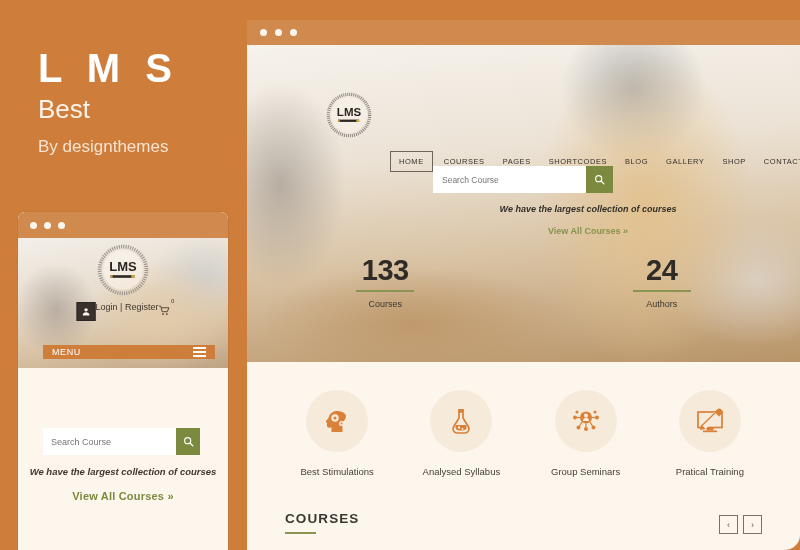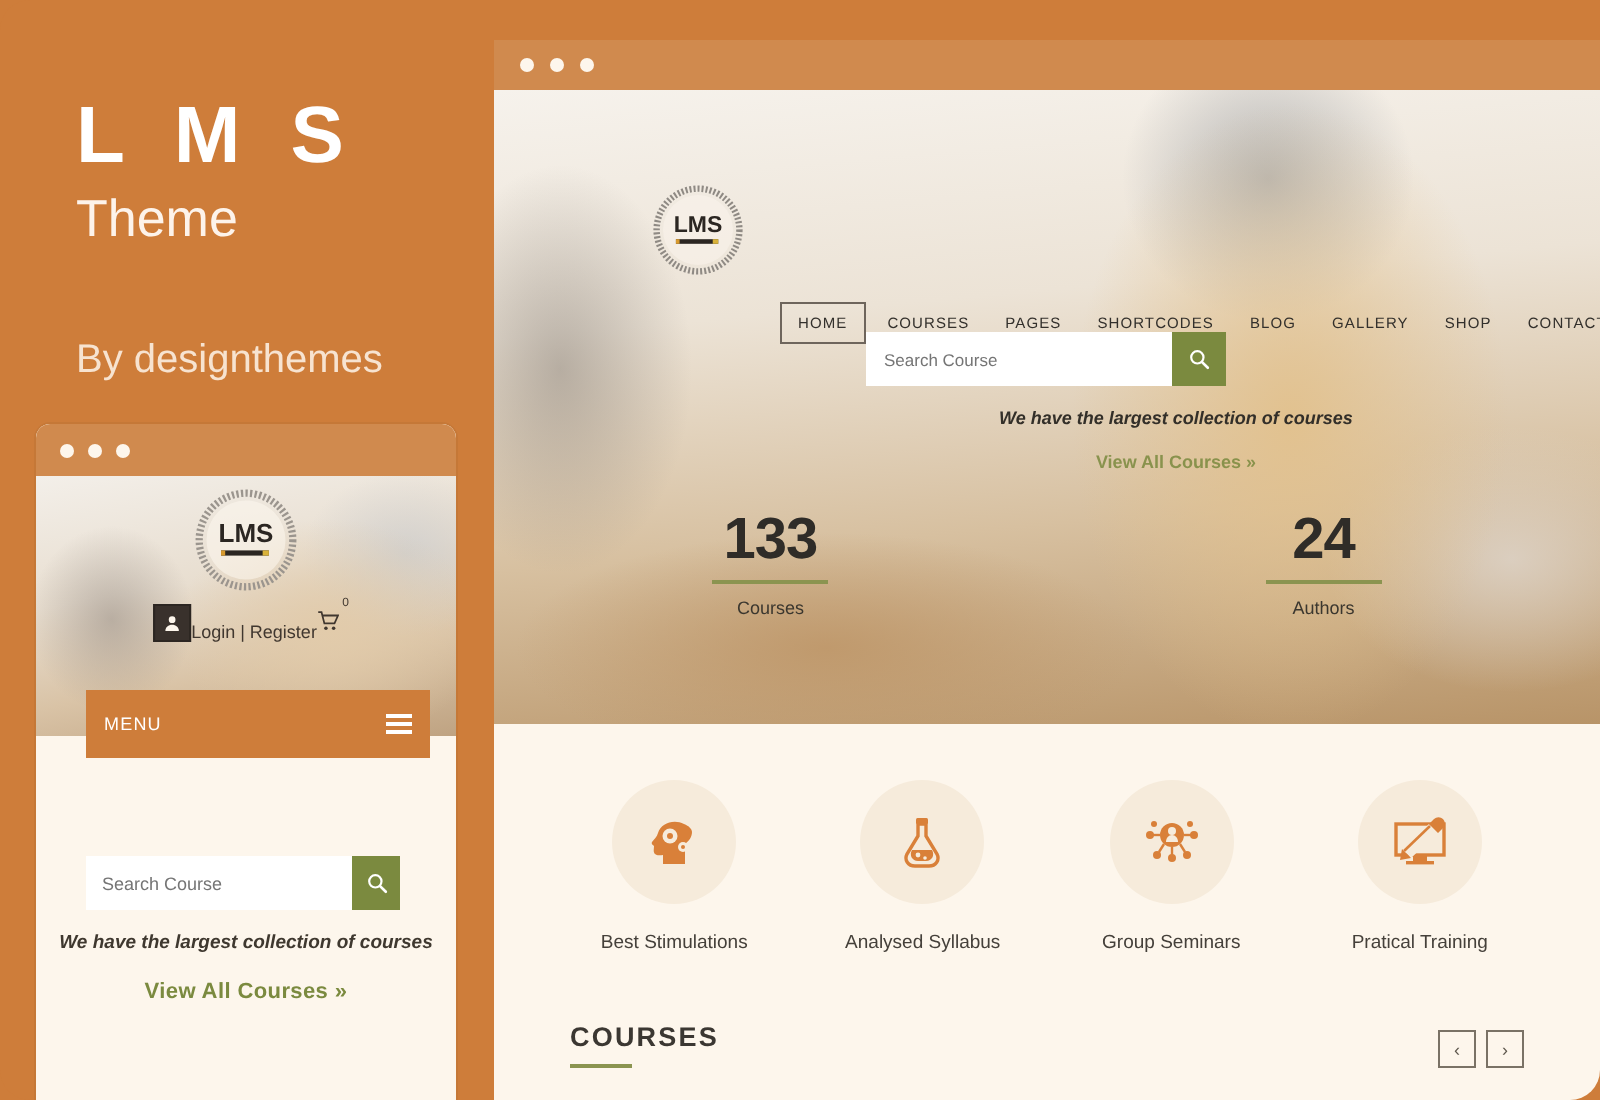--- a/index.html
+++ b/index.html
@@ -20,21 +20,21 @@
     position:absolute;left:38px;top:48px;
     font-size:40px;font-weight:bold;color:#ffffff;letter-spacing:7px;
     line-height:1;
   }
   .brand-sub{
     position:absolute;left:38px;top:96px;
     font-size:26px;font-weight:300;color:#fdf3ea;line-height:1;
   }
   .brand-by{
     position:absolute;left:38px;top:138px;
-    font-size:20px;color:#f7e3d0;line-height:1;margin-top:32px;
+    font-size:17px;color:#f7e3d0;line-height:1;
   }
 
   
   .mobile{
     position:absolute;left:18px;top:212px;width:210px;height:338px;
     background:#fdf6ec;border-radius:7px 7px 0 0;overflow:hidden;
     box-shadow:0 0 0 1px rgba(0,0,0,.04);
   }
   .mobile-bar{
     height:26px;background:#d08a4e;border-radius:7px 7px 0 0;
@@ -51,34 +51,34 @@
       radial-gradient(ellipse 30% 55% at 18% 55%, rgba(150,140,132,.55), rgba(0,0,0,0) 65%),
       radial-gradient(ellipse 35% 45% at 88% 30%, rgba(205,205,205,.8), rgba(0,0,0,0) 70%),
       linear-gradient(170deg,#f3efe9 0%,#e8ded0 40%,#d9c3a6 70%,#bfa382 100%);
   }
   .m-logo{
     position:absolute;left:50%;top:6px;transform:translateX(-50%);
     width:52px;height:52px;z-index:3;
   }
   .m-account{
     position:absolute;left:50%;top:64px;transform:translateX(-50%);
-    display:flex;align-items:flex-end;gap:0;z-index:3;white-space:nowrap;
+    display:flex;align-items:flex-start;gap:0;z-index:3;white-space:nowrap;
   }
   .user-box{
     width:17px;height:17px;background:#39312c;border:1px solid #2c2622;
     display:flex;align-items:center;justify-content:center;
   }
   .user-glyph{display:block;}
   .m-loginlabel{font-size:9px;color:#40372f;font-weight:500;}
   .cart-wrap{position:relative;display:inline-block;}
   .cart-sup{
     position:absolute;right:-5px;top:-4px;font-size:6px;color:#40372f;
   }
   .menu-bar{
-    position:absolute;left:25px;right:13px;top:133px;height:34px;
+    position:absolute;left:25px;right:13px;top:133px;height:14px;
     background:#ce7d3a;display:flex;align-items:center;
     justify-content:space-between;padding:0 9px;z-index:4;
   }
   .menu-label{font-size:9px;color:#fff;letter-spacing:.6px;}
   .burger span{display:block;width:13px;height:1.6px;background:#fff;margin:2.2px 0;}
   .m-search{
     position:absolute;left:25px;top:216px;width:157px;height:27px;display:flex;
   }
   .m-search input{
     flex:1;border:none;outline:none;background:#fff;
@@ -197,21 +197,21 @@
     font-size:9px;color:#5d564c;cursor:pointer;
   }
 </style>
 </head>
 <body>
 
 <div class="stage">
 
   <div class="left-panel">
     <div class="brand-title">L M S</div>
-    <div class="brand-sub">Theme</div>
+    <div class="brand-sub">Best</div>
     <div class="brand-by">By designthemes</div>
   </div>
 
   <div class="mobile">
 
     <div class="mobile-bar">
       <span class="dot"></span>
       <span class="dot"></span>
       <span class="dot"></span>
     </div>

